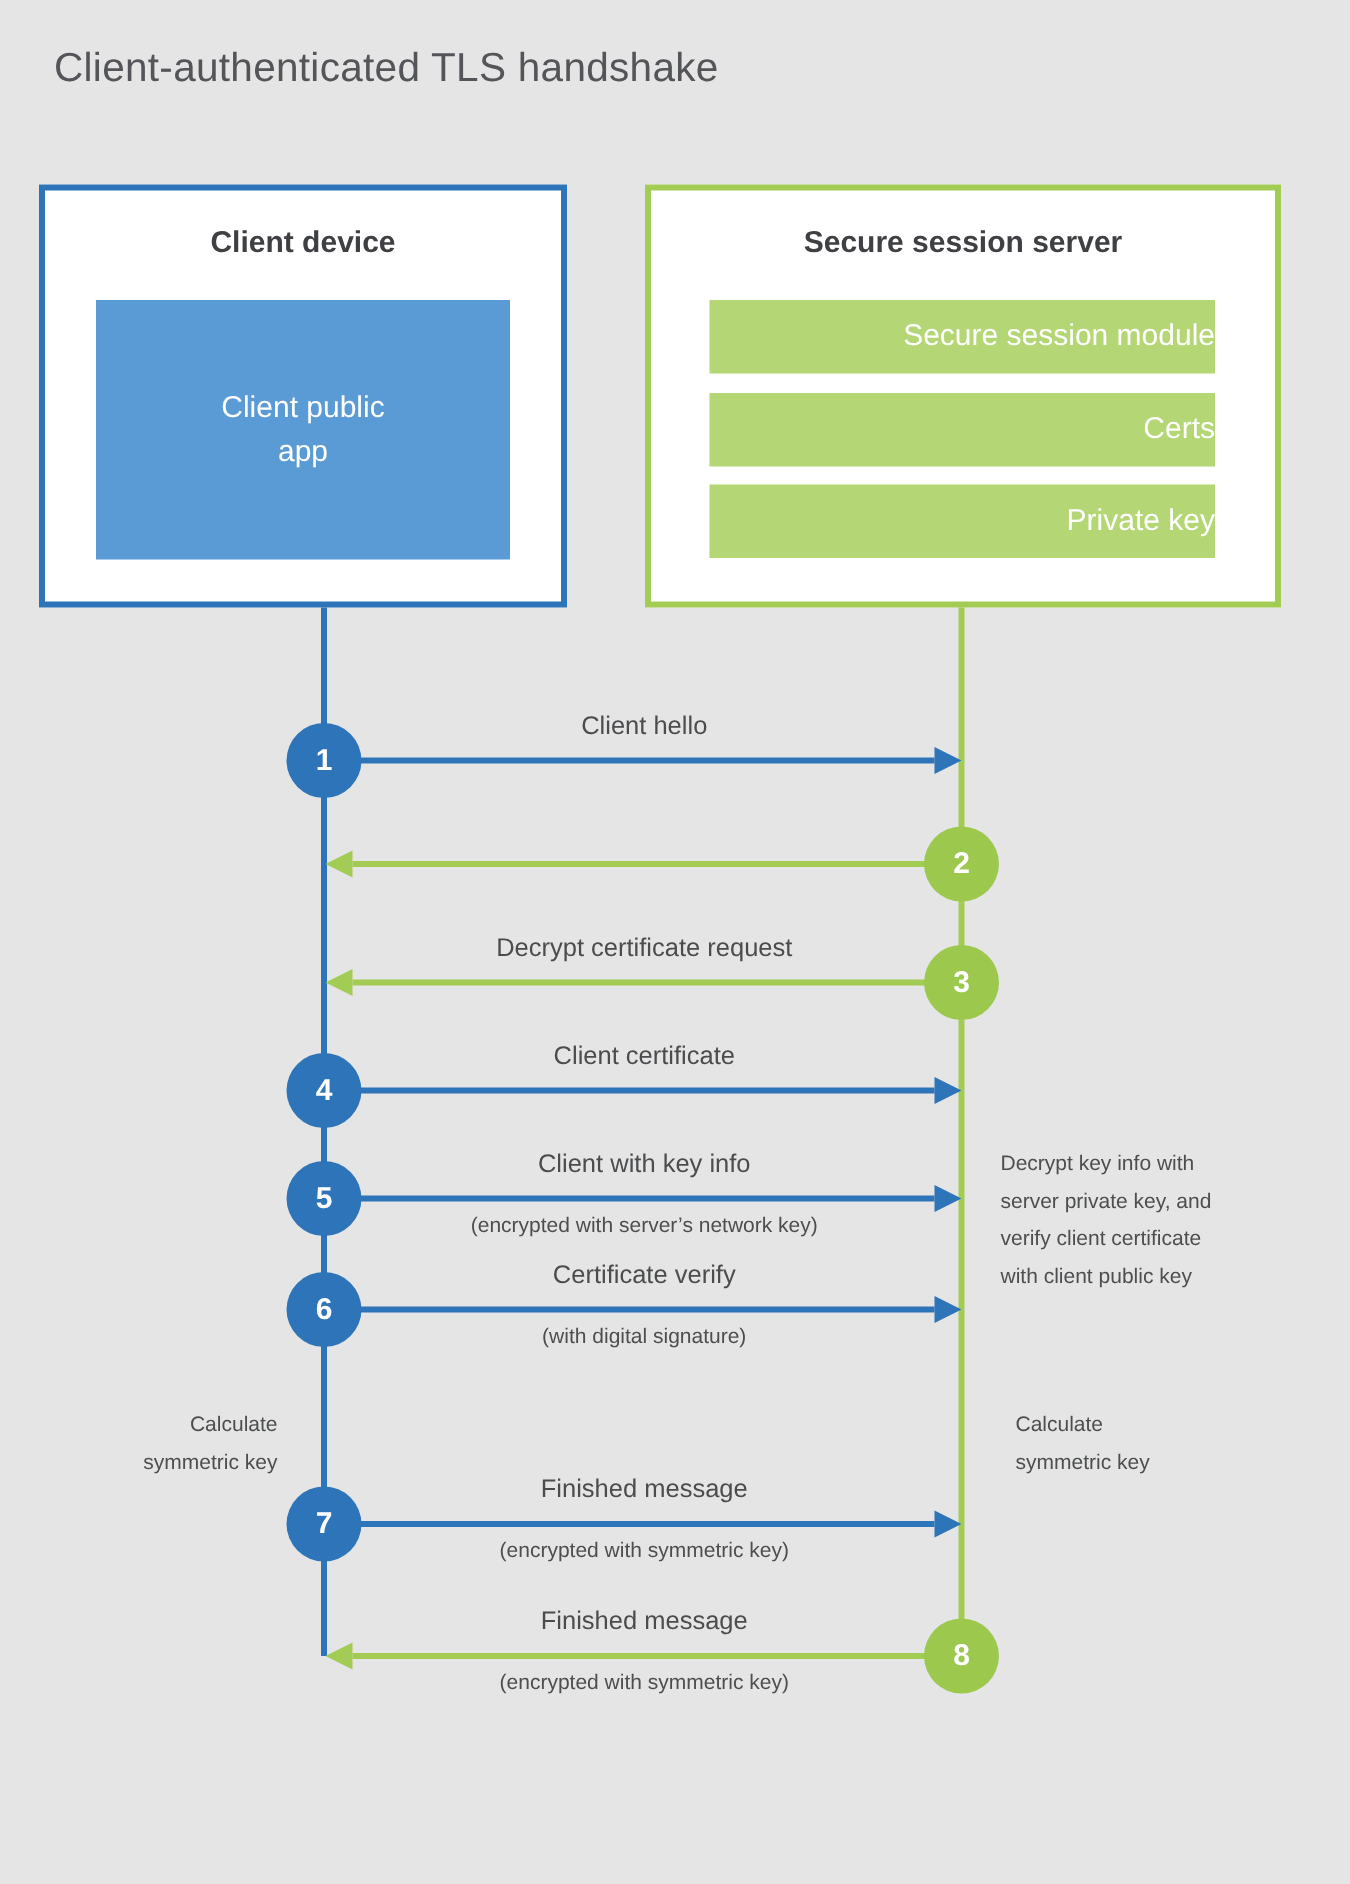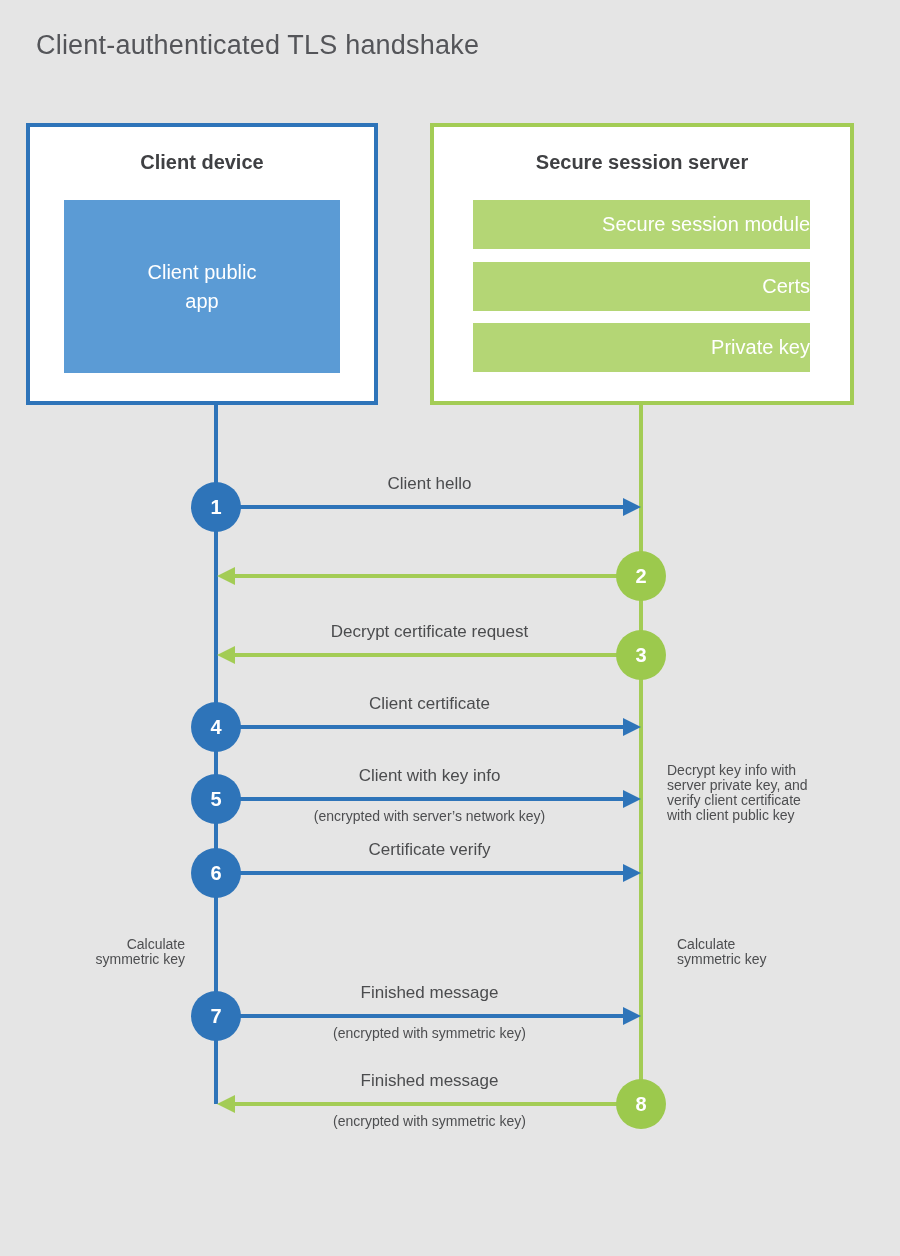--- a/index.html
+++ b/index.html
@@ -103,21 +103,21 @@
     display: flex;
     align-items: center;
     justify-content: center;
   }
   .c-blue  { background: #2e74b9; }
   .c-green { background: #9cc94d; }
   
   .note {
     position: absolute;
     font-size: 14px;
-    line-height: 15px;
+    line-height: 25px;
     color: #4d4e50;
   }
 </style>
 </head>
 <body>
 
 <div class="canvas">
 
   <div class="page-title">Client-authenticated TLS handshake</div>
 
@@ -171,20 +171,21 @@
       <span>5</span>
     </div>
   <div class="msg-sub" style="top:808px">(encrypted with server’s network key)</div>
 
   <div class="msg-label" style="top:840px">Certificate verify</div>
   <div class="msg-line line-blue" style="left:218px;width:405px;top:871px"></div>
   <div class="ah ah-right" style="left:623px;top:864px"></div>
   <div class="circle c-blue" style="left:191px;top:848px">
       <span>6</span>
     </div>
+  <div class="msg-sub" style="top:882px">(with digital signature)</div>
 
   <div class="note" style="left:667px;top:763px;width:158px;text-align:left">Decrypt key info with server private key, and verify client certificate with client public key</div>
   <div class="note" style="left:90px;top:937px;width:95px;text-align:right">Calculate symmetric key</div>
   <div class="note" style="left:677px;top:937px;width:95px;text-align:left">Calculate symmetric key</div>
 
   <div class="msg-label" style="top:983px">Finished message</div>
   <div class="msg-line line-blue" style="left:218px;width:405px;top:1014px"></div>
   <div class="ah ah-right" style="left:623px;top:1007px"></div>
   <div class="circle c-blue" style="left:191px;top:991px">
       <span>7</span>

